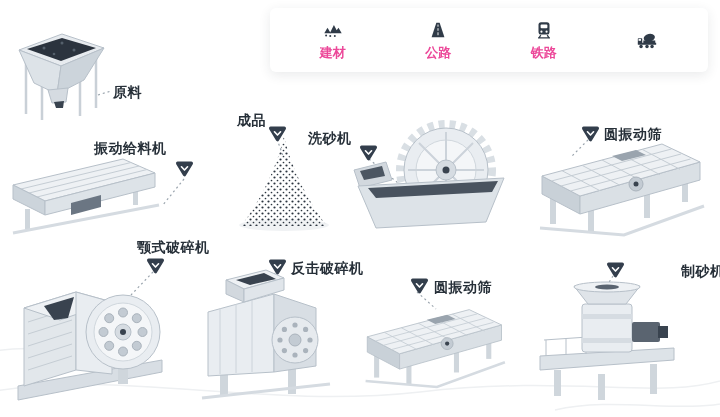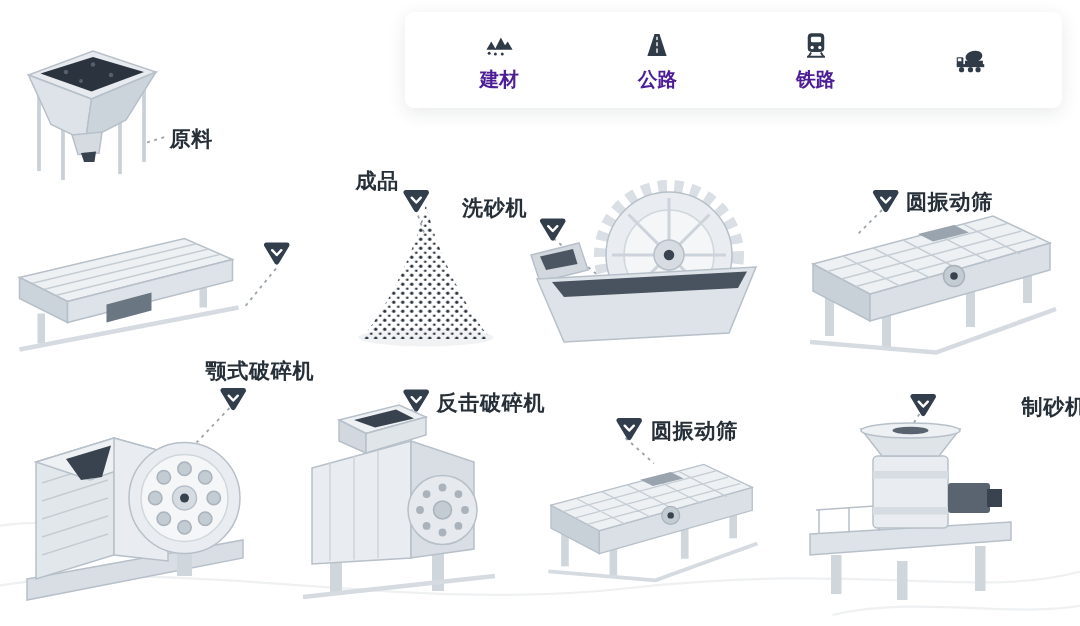--- a/index.html
+++ b/index.html
@@ -16,21 +16,21 @@
   }
   .badge{position:absolute;z-index:3;width:19px;height:19px;cursor:pointer;}
   .badge svg{display:block;width:19px;height:19px;}
   .legend{
     position:absolute;left:270px;top:8px;width:438px;height:64px;z-index:3;
     background:#ffffff;border-radius:6px;box-shadow:0 3px 12px rgba(40,50,62,.10);
     display:flex;align-items:center;justify-content:space-around;padding:0 10px;box-sizing:border-box;
   }
   .legend-item{display:flex;flex-direction:column;align-items:center;gap:3px;}
   .legend-icon svg{display:block;width:22px;height:22px;}
-  .legend-label{font-size:13px;font-weight:600;color:#4c1d95;white-space:nowrap;}
+  .legend-label{font-size:13px;font-weight:600;color:#ec4899;white-space:nowrap;}
 </style>
 </head>
 <body>
 
 <div class="canvas">
 
   <svg class="overlay" viewBox="0 0 720 417">
     <g stroke="#eef0f2" stroke-width="1.5" fill="none">
       <path d="M-10,392 C120,368 260,410 420,392 S660,402 730,378"></path>
       <path d="M-10,352 C40,342 95,358 155,346"></path>
@@ -257,20 +257,21 @@
       <rect x="58" y="58" width="50" height="5" fill="#d6dce2"></rect>
       <polygon points="50,6 116,6 102,24 64,24" fill="#dfe4e9" stroke="#b7c0c9"></polygon>
       <ellipse cx="83" cy="7" rx="33" ry="5" fill="#eef1f4" stroke="#b7c0c9"></ellipse>
       <ellipse cx="83" cy="7" rx="12" ry="2.5" fill="#5a6470"></ellipse>
       <rect x="108" y="42" width="28" height="20" rx="2" fill="#5a6470"></rect>
       <rect x="134" y="46" width="10" height="12" fill="#39434f"></rect>
     </svg>
   </div>
 
   <span class="node-label" style="left:113px;top:84px;">原料</span>
+  <span class="node-label" style="left:94px;top:140px;">振动给料机</span>
   <span class="node-label" style="left:237px;top:112px;">成品</span>
   <span class="node-label" style="left:308px;top:130px;">洗砂机</span>
   <span class="node-label" style="left:604px;top:126px;">圆振动筛</span>
   <span class="node-label" style="left:291px;top:260px;">反击破碎机</span>
   <span class="node-label" style="left:137px;top:239px;">颚式破碎机</span>
   <span class="node-label" style="left:434px;top:279px;">圆振动筛</span>
   <span class="node-label" style="left:657px;top:263px;margin-left:24px;">制砂机</span>
 
   <span class="badge" style="left:175px;top:159px;">
     <svg viewBox="0 0 20 20">

